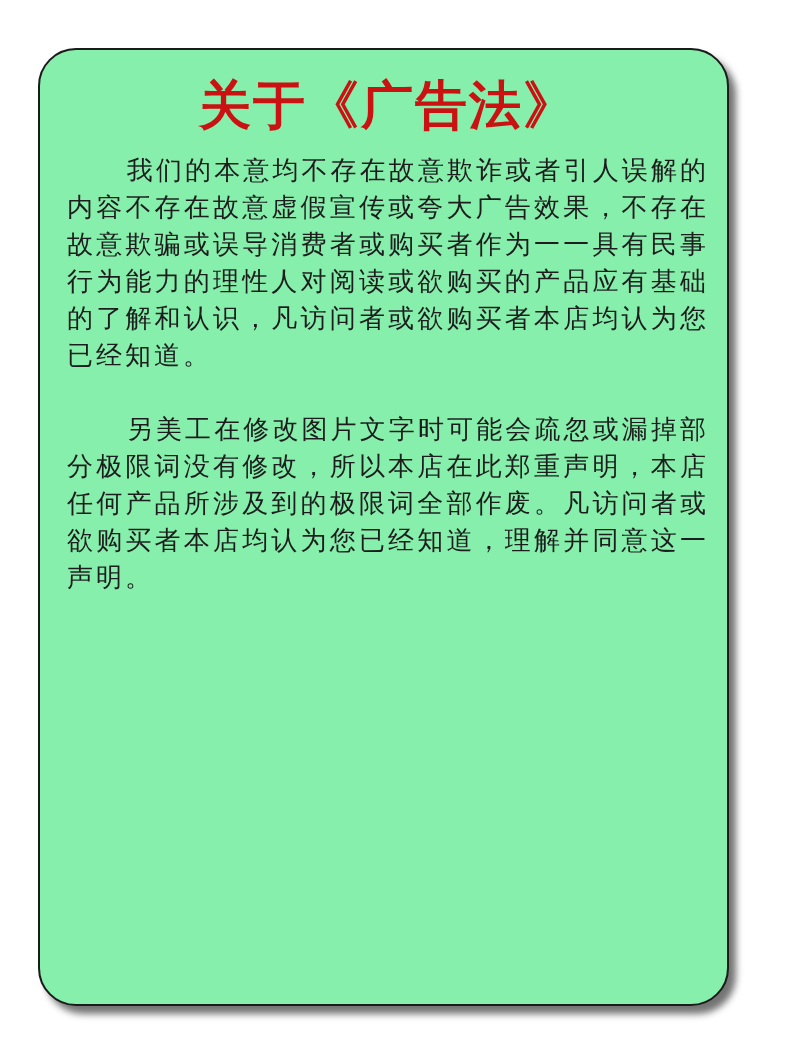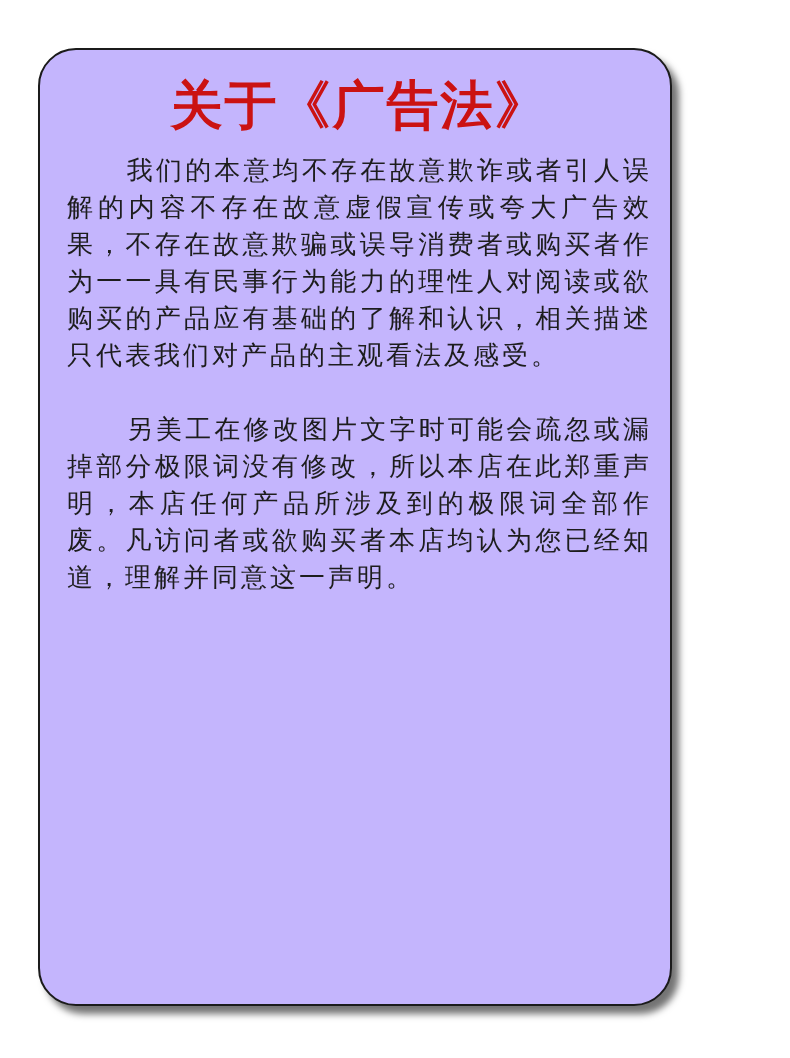--- a/index.html
+++ b/index.html
@@ -14,24 +14,24 @@
   .stage {
     position: relative;
     width: 790px;
     height: 1058px;
     background: #ffffff;
   }
   .card {
     position: absolute;
     left: 38px;
     top: 48px;
-    width: 634px;
+    width: 691px;
     height: 958px;
     box-sizing: border-box;
-    background: #c4b5fd;
+    background: #86efac;
     border: 2px solid #1b1b1b;
     border-radius: 38px;
     box-shadow: 7px 8px 7px rgba(0, 0, 0, 0.55);
     padding: 22px 18px 0 27px;
   }
   .title {
     margin: 4px 0 18px 0;
     text-align: center;
     font-size: 52px;
     line-height: 58px;
@@ -52,16 +52,16 @@
   .para:last-child {
     margin-bottom: 0;
   }
 </style>
 </head>
 <body>
 
 <div class="stage">
   <div class="card">
     <h1 class="title">关于《广告法》</h1>
-    <p class="para">我们的本意均不存在故意欺诈或者引人误解的内容不存在故意虚假宣传或夸大广告效果，不存在故意欺骗或误导消费者或购买者作为一一具有民事行为能力的理性人对阅读或欲购买的产品应有基础的了解和认识，相关描述只代表我们对产品的主观看法及感受。</p>
+    <p class="para">我们的本意均不存在故意欺诈或者引人误解的内容不存在故意虚假宣传或夸大广告效果，不存在故意欺骗或误导消费者或购买者作为一一具有民事行为能力的理性人对阅读或欲购买的产品应有基础的了解和认识，凡访问者或欲购买者本店均认为您已经知道。</p>
     <p class="para">另美工在修改图片文字时可能会疏忽或漏掉部分极限词没有修改，所以本店在此郑重声明，本店任何产品所涉及到的极限词全部作废。凡访问者或欲购买者本店均认为您已经知道，理解并同意这一声明。</p>
   </div>
 </div>
 
 </body></html>

